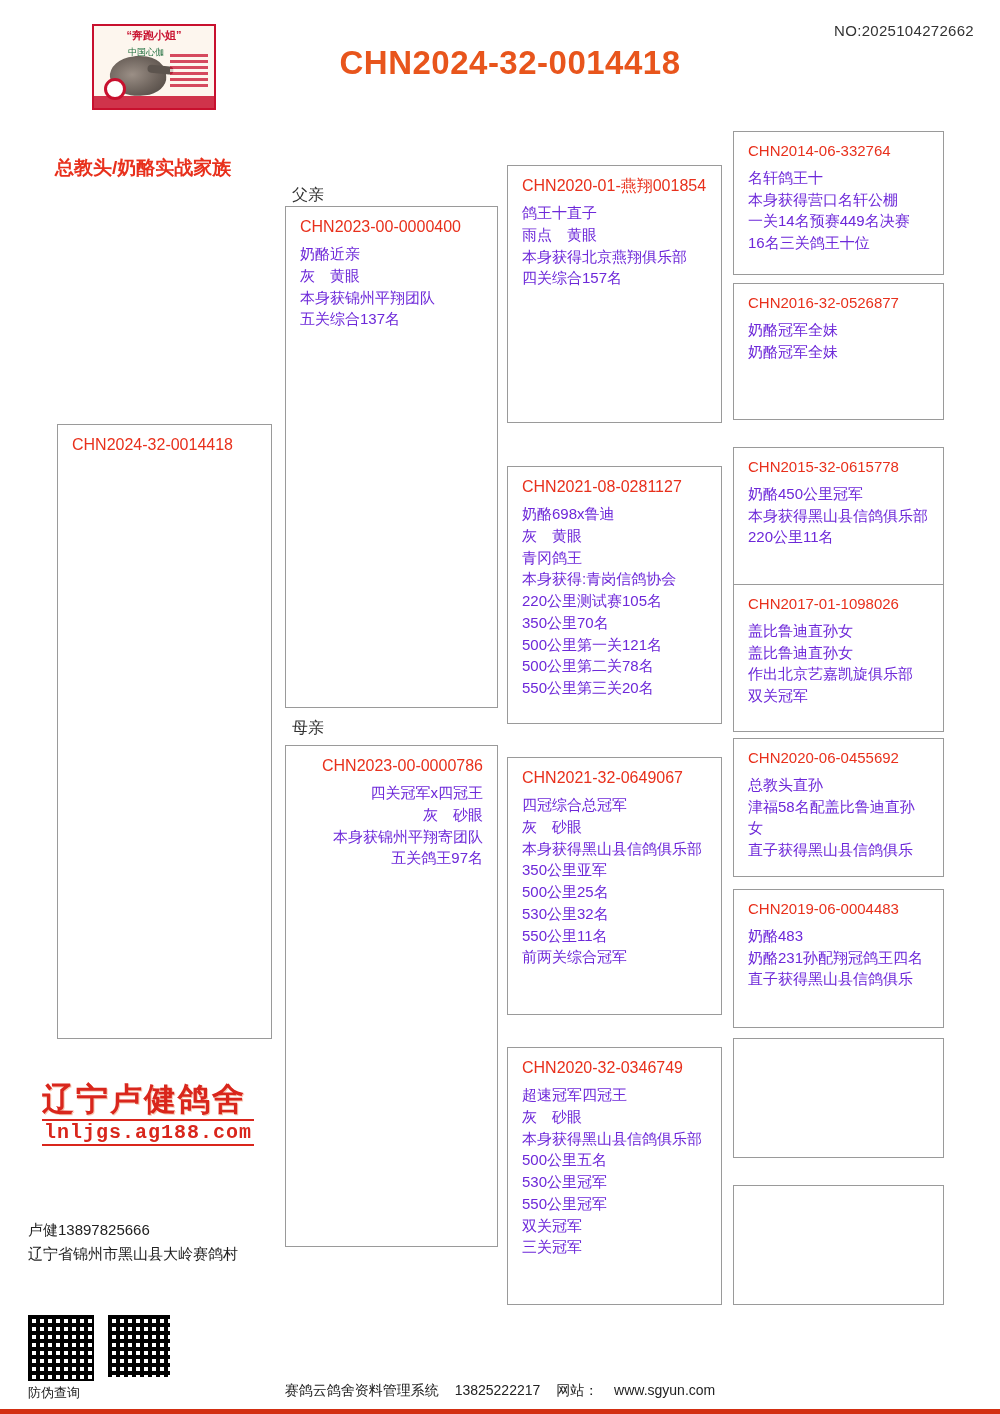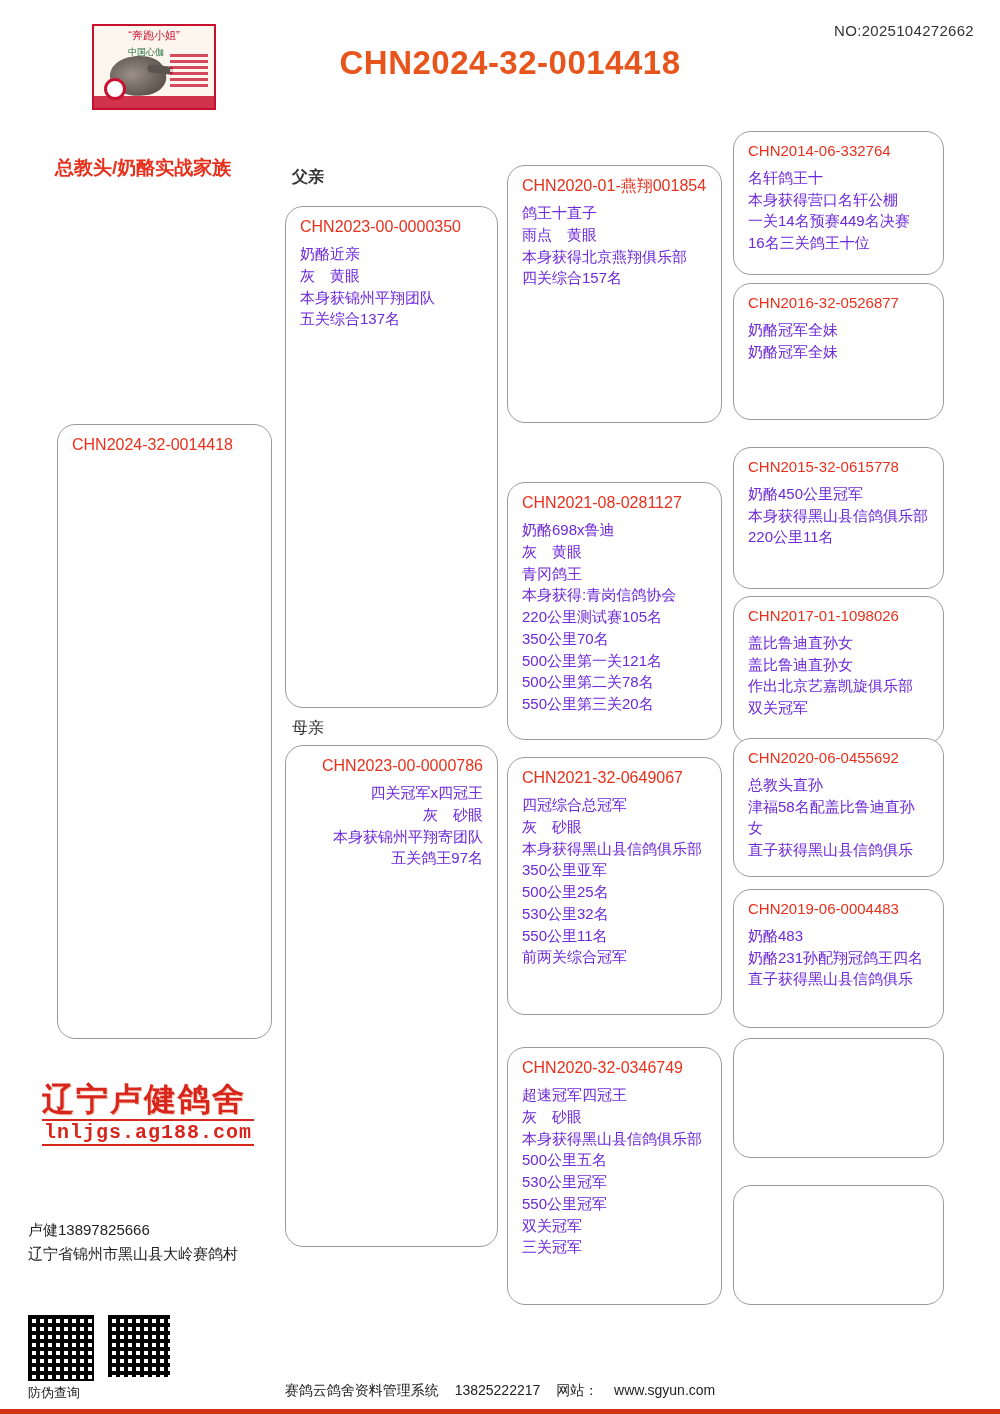--- a/index.html
+++ b/index.html
@@ -50,21 +50,21 @@
     border: 2px solid #c8102e;
     background: #fdf6ee;
     overflow: hidden;
   }
   .logo-badge .lg-top {
     position: absolute;
     left: 0; top: 2px; width: 100%;
     text-align: center;
     font-size: 11px;
     color: #c8102e;
-    font-weight: normal;
+    font-weight: bold;
   }
   .logo-badge .lg-sub {
     position: absolute;
     left: 34px; top: 20px;
     font-size: 9px;
     color: #1b6b3a;
     font-weight: normal;
   }
   .logo-badge .lg-bird {
     position: absolute;
@@ -110,21 +110,21 @@
     left: 55px;
     top: 155px;
     font-size: 19px;
     color: #e8301c;
     font-weight: bold;
   }
   
   .box {
     position: absolute;
     border: 1px solid #9a9a9a;
-    border-radius: 18px;
+    border-radius: 0;
     background: #ffffff;
     box-sizing: border-box;
     overflow: hidden;
   }
   .box .ring {
     color: #e8301c;
     font-size: 16px;
     padding: 10px 14px 6px 14px;
     display: block;
     line-height: 1.25;
@@ -234,25 +234,25 @@
     <div class="lg-ring"></div>
   </div>
 
   <div class="family-label">总教头/奶酪实战家族</div>
 
   <div class="box" style="left:57px; top:424px; width:215px; height:615px;">
     <span class="ring">CHN2024-32-0014418</span>
     <div class="body"></div>
   </div>
 
-  <div class="gen-label" style="left:292px; top:167px;font-weight:bold;">父亲</div>
+  <div class="gen-label" style="left:292px; top:185px;">父亲</div>
   <div class="gen-label" style="left:292px; top:718px;">母亲</div>
 
   <div class="box" style="left:285px; top:206px; width:213px; height:502px;">
-    <span class="ring">CHN2023-00-0000350</span>
+    <span class="ring">CHN2023-00-0000400</span>
     <div class="body">奶酪近亲
 灰　黄眼
 本身获锦州平翔团队
 五关综合137名</div>
   </div>
 
   <div class="box" style="left:285px; top:745px; width:213px; height:502px;text-align:right;">
     <span class="ring">CHN2023-00-0000786</span>
     <div class="body">四关冠军x四冠王
 灰　砂眼
@@ -261,21 +261,21 @@
   </div>
 
   <div class="box" style="left:507px; top:165px; width:215px; height:258px;">
     <span class="ring">CHN2020-01-燕翔001854</span>
     <div class="body">鸽王十直子
 雨点　黄眼
 本身获得北京燕翔俱乐部
  四关综合157名</div>
   </div>
 
-  <div class="box" style="left:507px; top:466px; width:215px; height:258px;margin-top:16px;">
+  <div class="box" style="left:507px; top:466px; width:215px; height:258px;">
     <span class="ring">CHN2021-08-0281127</span>
     <div class="body">奶酪698x鲁迪
 灰　黄眼
 青冈鸽王
 本身获得:青岗信鸽协会
 220公里测试赛105名
 350公里70名
 500公里第一关121名
 500公里第二关78名
 550公里第三关20名</div>
@@ -319,21 +319,21 @@
 奶酪冠军全妹</div>
   </div>
 
   <div class="box" style="left:733px; top:447px; width:211px; height:142px;">
     <span class="ring small">CHN2015-32-0615778</span>
     <div class="body">奶酪450公里冠军
 本身获得黑山县信鸽俱乐部
 220公里11名</div>
   </div>
 
-  <div class="box" style="left:733px; top:596px; width:211px; height:148px;">
+  <div class="box" style="left:733px; top:584px; width:211px; height:148px;">
     <span class="ring small">CHN2017-01-1098026</span>
     <div class="body">盖比鲁迪直孙女
 盖比鲁迪直孙女
 作出北京艺嘉凯旋俱乐部
  双关冠军</div>
   </div>
 
   <div class="box" style="left:733px; top:738px; width:211px; height:139px;">
     <span class="ring small">CHN2020-06-0455692</span>
     <div class="body">总教头直孙

